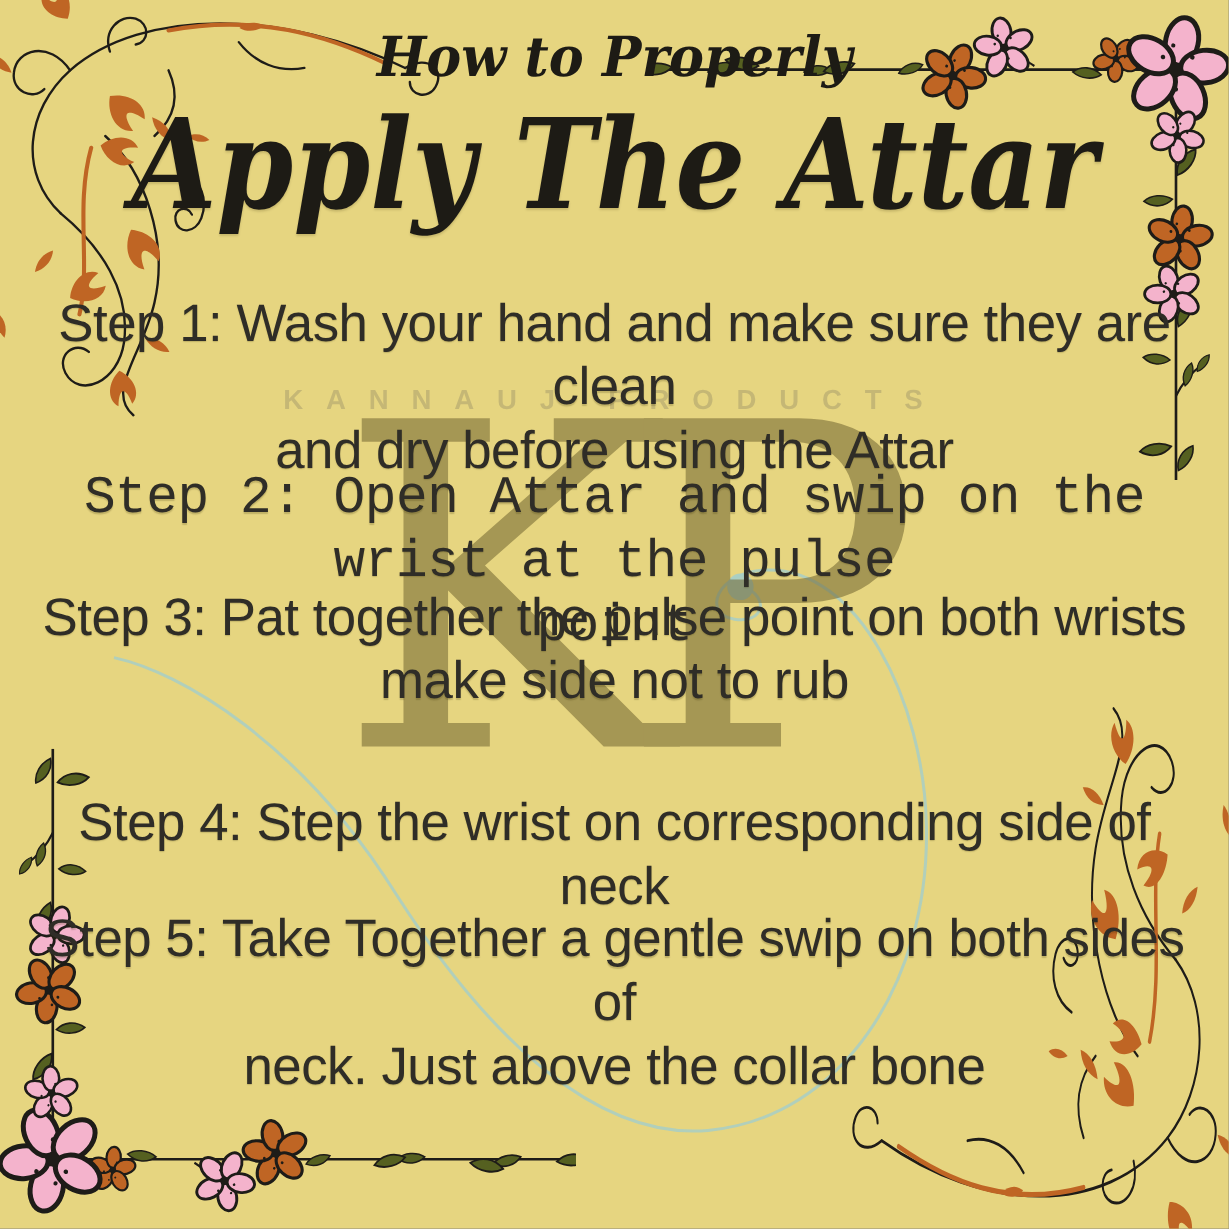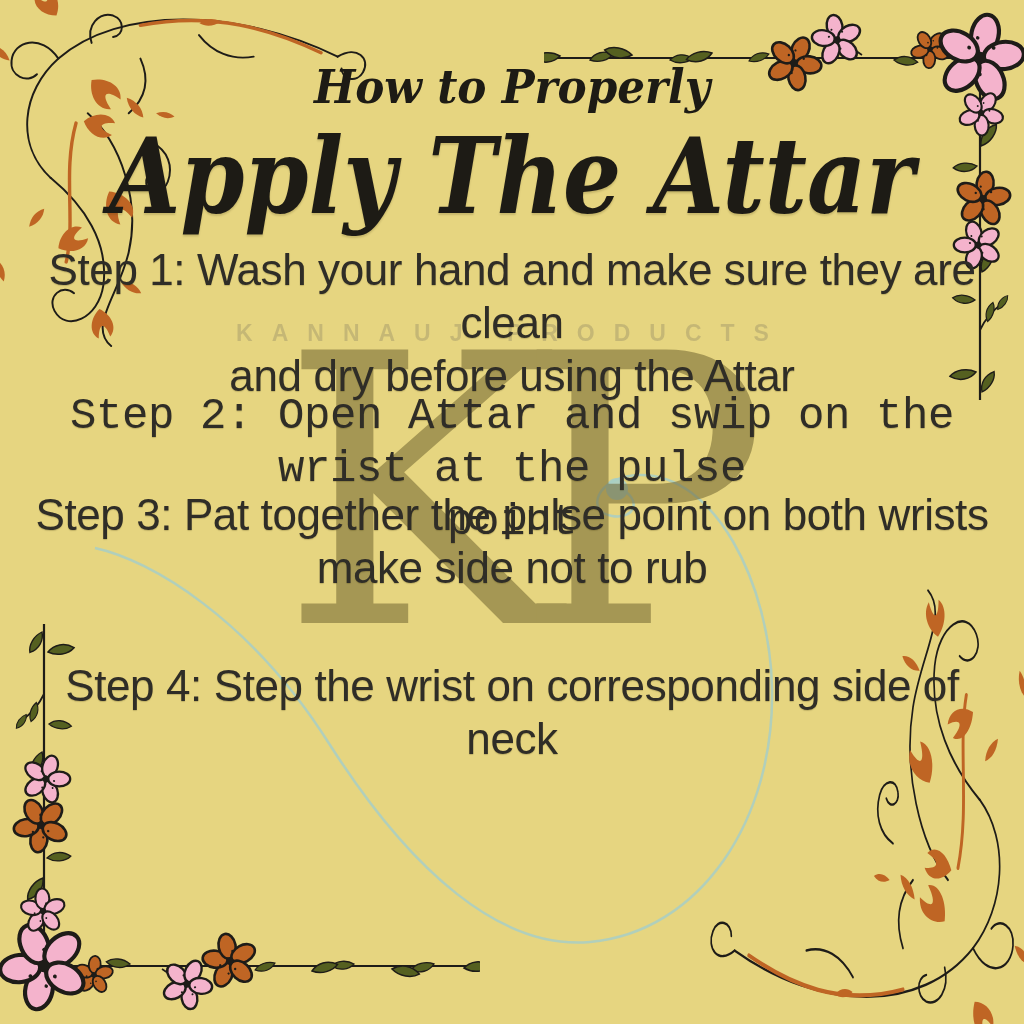--- a/index.html
+++ b/index.html
@@ -22,21 +22,21 @@
     color:var(--brand,#6b6657);opacity:.26;
   }
   .monogram{
     position:absolute;z-index:1;top:338px;left:0;right:0;
     text-align:center;
     font-family:"DejaVu Serif","Liberation Serif",serif;
     font-size:375px;line-height:.83;letter-spacing:-.12em;
     color:var(--monogram,#6b5f2c);opacity:.52;
     transform:translateX(-10px);
   }
-  .header{position:absolute;z-index:3;left:0;right:0;top:0;text-align:center;margin-top:40px;}
+  .header{position:absolute;z-index:3;left:0;right:0;top:0;text-align:center;}
   .eyebrow{
     margin-top:22px;
     font-family:"DejaVu Serif","Liberation Serif",serif;
     font-style:italic;font-weight:700;font-size:46px;line-height:1.1;
     color:var(--title,#1d1b15);
     transform:scaleX(.95);
   }
   .title{
     margin-top:2px;
     font-family:"DejaVu Serif","Liberation Serif",serif;
@@ -192,15 +192,19 @@
       <span>Step 2: Open Attar and swip on the wrist at the pulse</span>
       <span>point</span>
     </div>
     <div class="step step-3">
       <span>Step 3: Pat together the pulse point on both wrists</span>
       <span>make side not to rub</span>
     </div>
     <div class="step step-4">
       <span>Step 4: Step the wrist on corresponding side of neck</span>
     </div>
+    <div class="step step-5">
+      <span>Step 5: Take Together a gentle swip on both sides of</span>
+      <span>neck. Just above the collar bone</span>
+    </div>
   </div>
 
 </div>
 
 </body></html>

